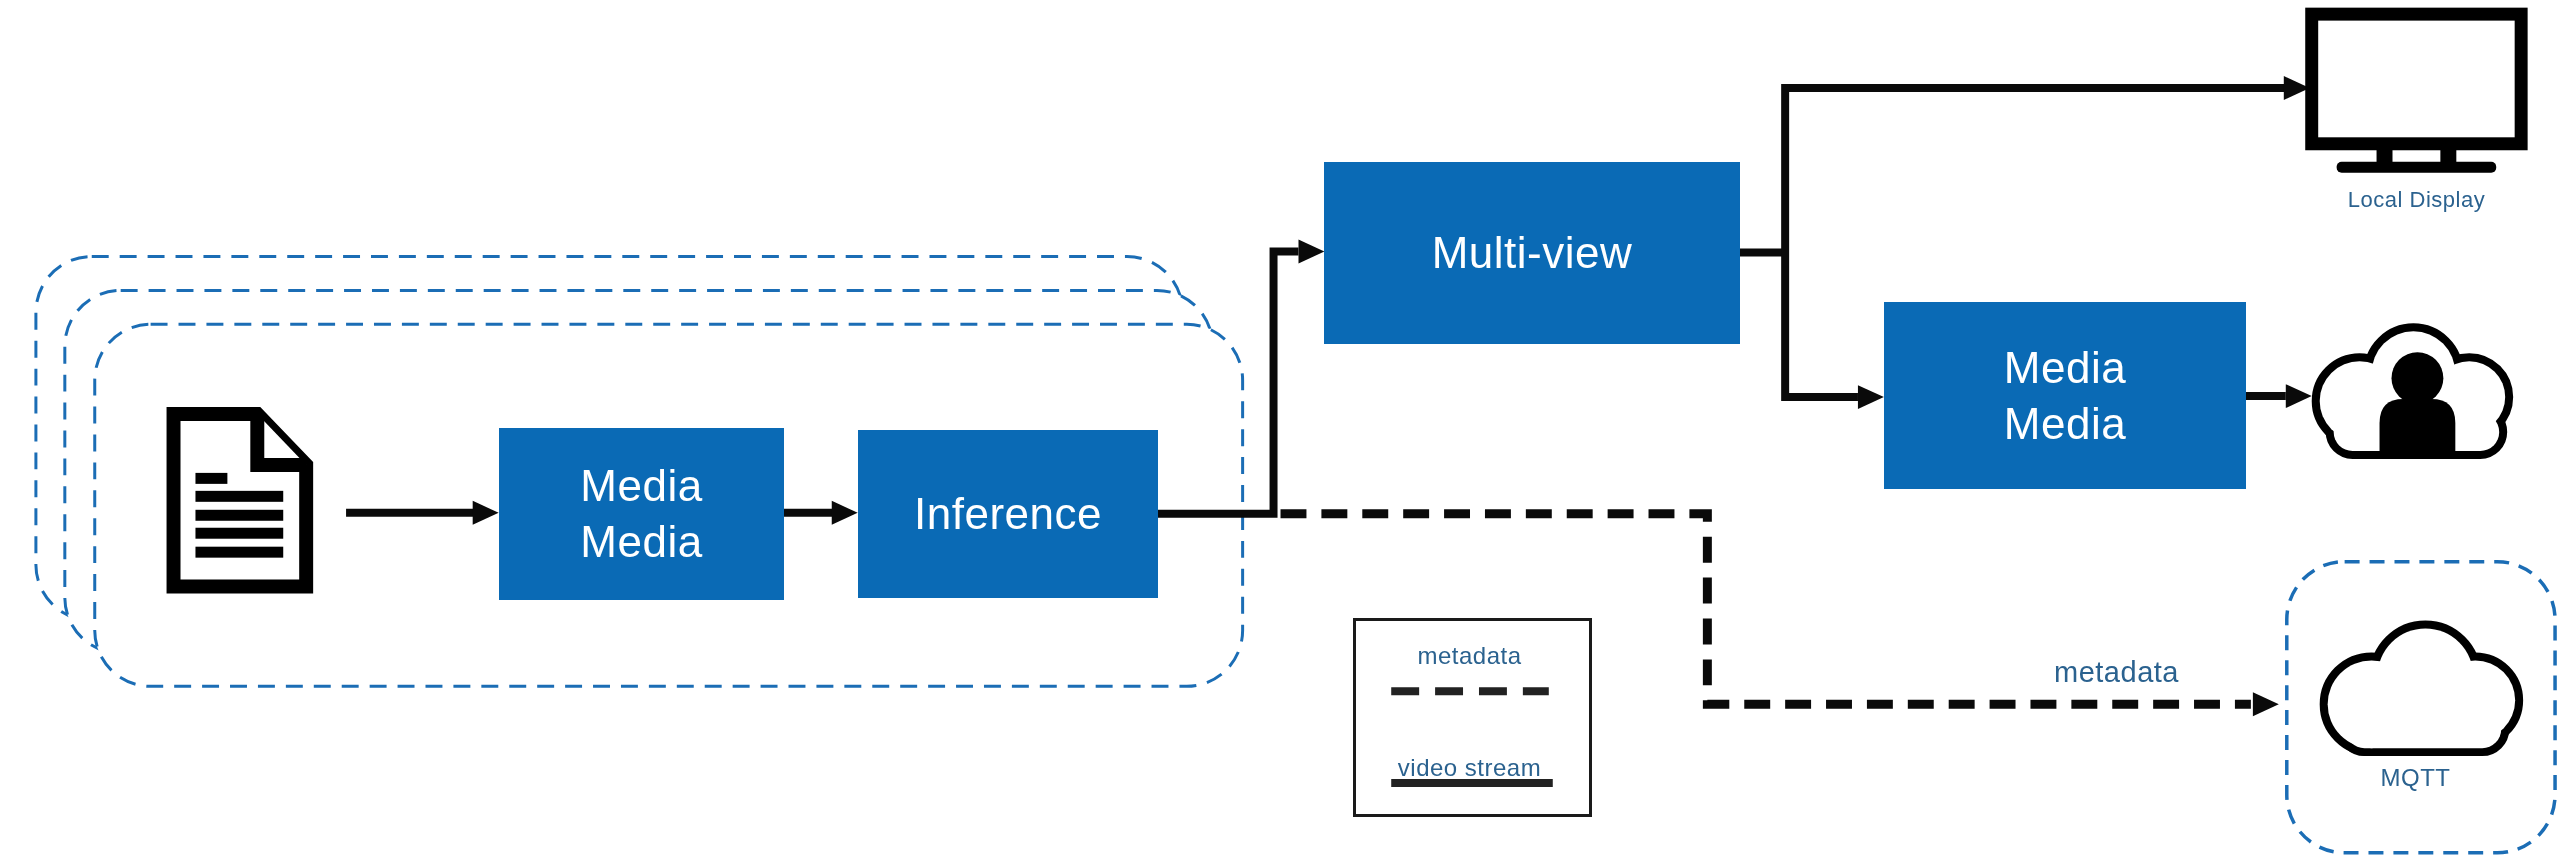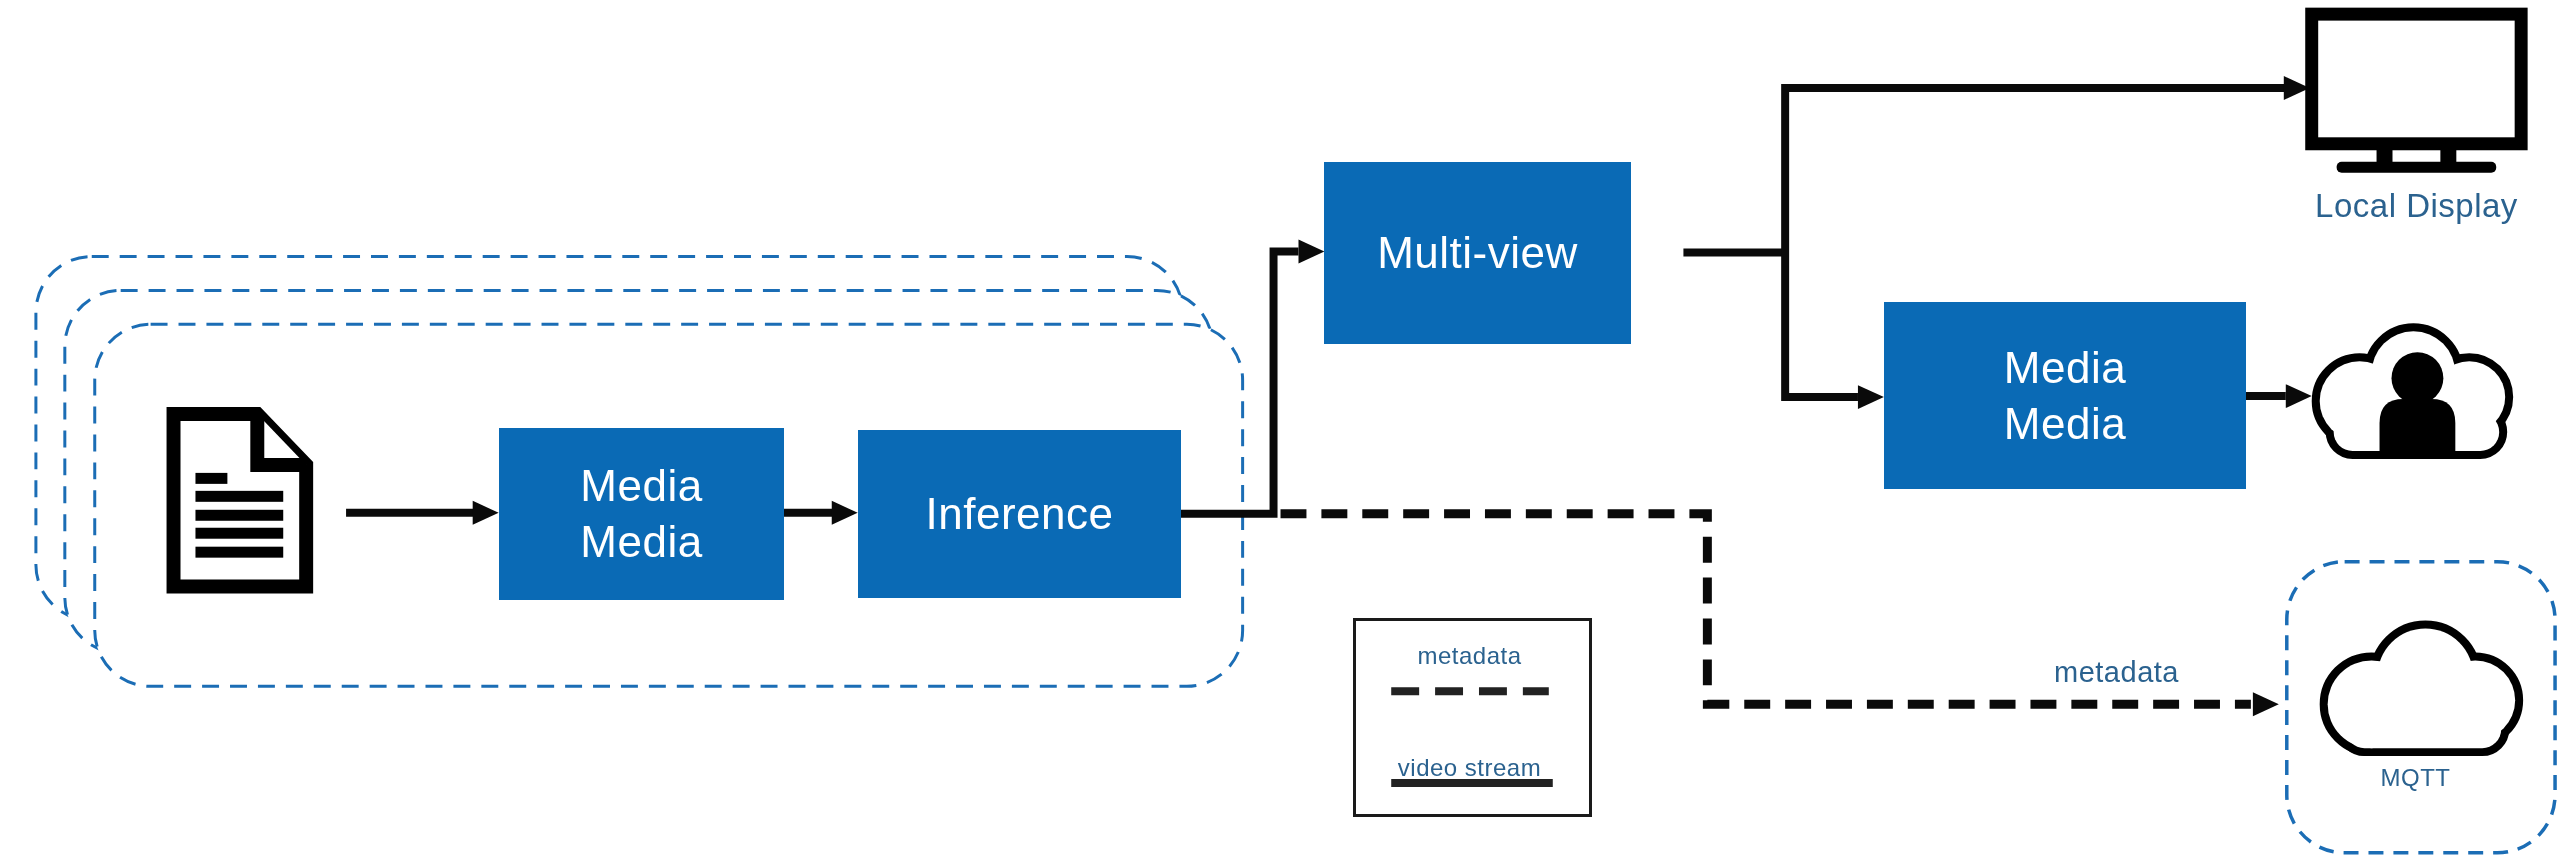--- a/index.html
+++ b/index.html
@@ -25,21 +25,21 @@
     display:flex;flex-direction:column;
     align-items:center;justify-content:center;
     text-align:center;
     font-size:44px;line-height:1.27;letter-spacing:0.5px;
     font-weight:400;
   }
   .label{
     position:absolute;
     color:var(--label-text);
     text-align:center;
-    font-size:33px;
+    font-size:22px;
     letter-spacing:0.5px;
   }
   .label.small{font-size:24px;}
   .legend-box{
     position:absolute;
     left:1353px;top:618px;width:233px;height:193px;
     border:3px solid #1A1A1A;
     background:transparent;
   }
 </style>
@@ -133,25 +133,25 @@
       <line x1="1395" y1="693" x2="1553" y2="693" stroke="#222222" stroke-width="8" stroke-dasharray="28,16"></line>
       <line x1="1395" y1="785" x2="1557" y2="785" stroke="#222222" stroke-width="8"></line>
     </g>
   </svg>
 
   <div class="node" style="left:499px;top:428px;width:285px;height:172px;">
     <span>Media</span>
     <span>Media</span>
   </div>
 
-  <div class="node" style="left:858px;top:430px;width:323px;height:168px;">
+  <div class="node" style="left:858px;top:430px;width:300px;height:168px;">
     <span>Inference</span>
   </div>
 
-  <div class="node" style="left:1324px;top:162px;width:307px;height:182px;align-items:center;">
+  <div class="node" style="left:1324px;top:162px;width:416px;height:182px;align-items:center;">
     <span>Multi-view</span>
   </div>
 
   <div class="node" style="left:1884px;top:302px;width:362px;height:187px;">
     <span>Media</span>
     <span>Media</span>
   </div>
 
   <div class="label" style="left:2267px;top:187px;width:299px;">Local Display</div>
 

